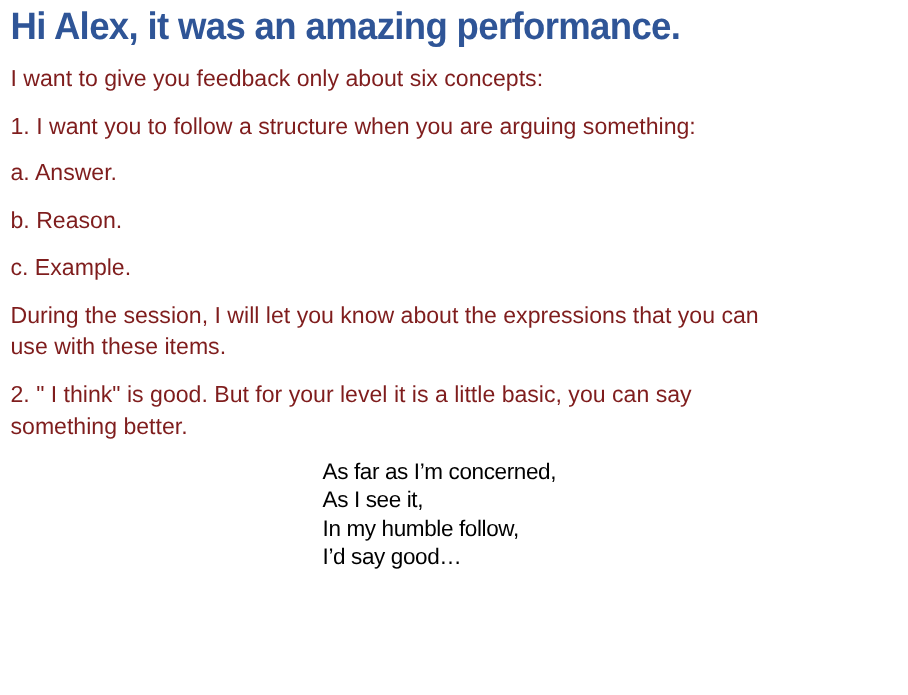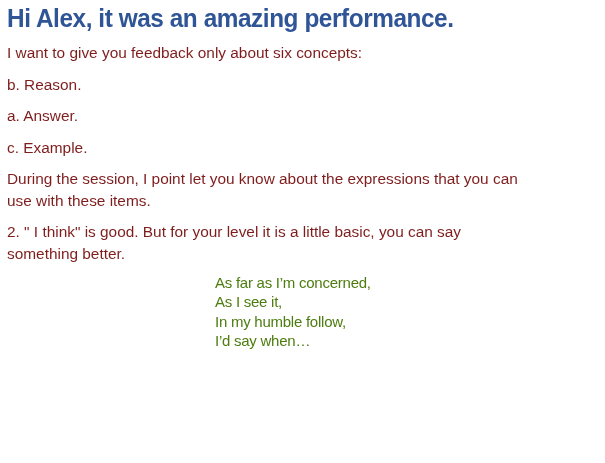--- a/index.html
+++ b/index.html
@@ -60,40 +60,41 @@
     font-weight: bold;
     font-size: 14.5px;
     line-height: 19px;
     color: #1a1a1a;
     letter-spacing: -0.1px;
   }
   .quote-line {
     font-family: "Liberation Sans", sans-serif;
     font-size: 15px;
     line-height: 19.3px;
-    color: #4d7c0f;
+    color: #000000;
     letter-spacing: -0.25px;
   }
 </style>
 </head>
 <body>
 
 <div class="page">
 
   <h1 class="doc-title">Hi Alex, it was an amazing performance.</h1>
 
   <div class="body-block">
     <p class="para">I want to give you feedback only about six concepts:</p>
+    <p class="para">1. I want you to follow a structure when you are arguing something:</p>
+    <p class="para">a. Answer.</p>
     <p class="para">b. Reason.</p>
-    <p class="para">a. Answer.</p>
     <p class="para">c. Example.</p>
-    <p class="para">During the session, I point let you know about the expressions that you can use with these items.</p>
+    <p class="para">During the session, I will let you know about the expressions that you can use with these items.</p>
     <p class="para">2. " I think" is good. But for your level it is a little basic, you can say something better.</p>
   </div>
 
   <div class="quote-block">
     <div class="quote-line">As far as I’m concerned,</div>
     <div class="quote-line">As I see it,</div>
     <div class="quote-line">In my humble follow,</div>
-    <div class="quote-line">I’d say when…</div>
+    <div class="quote-line">I’d say good…</div>
   </div>
 
 </div>
 
 </body></html>

